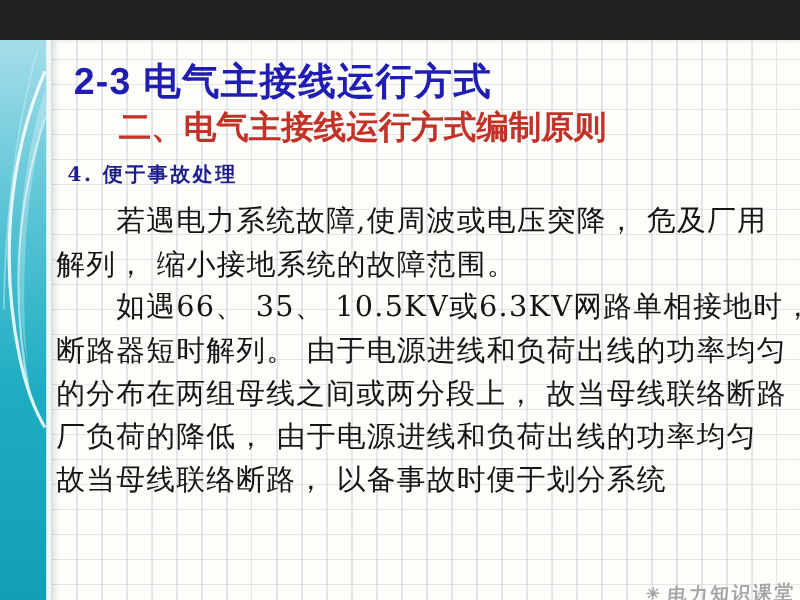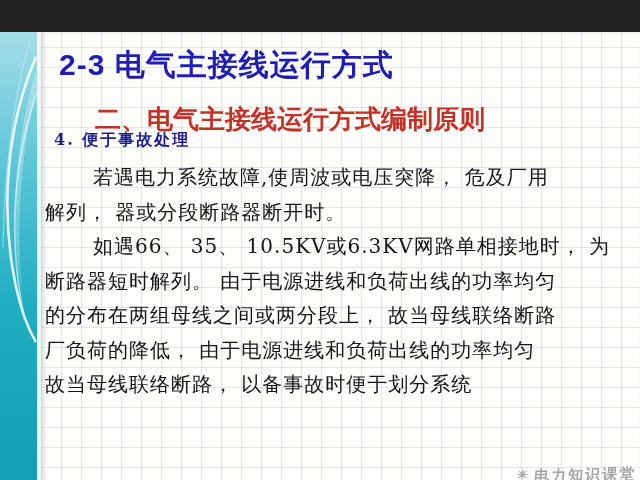--- a/index.html
+++ b/index.html
@@ -36,42 +36,42 @@
     position: absolute;
     left: 59px; top: 13px;
     font-size: 30px;
     font-weight: bold;
     letter-spacing: 1px;
     color: #201db2;
     white-space: nowrap;
   }
   .subtitle {
     position: absolute;
-    left: 95px; top: 70px;
+    left: 95px; top: 52px;
     font-size: 26px;
     font-weight: bold;
     color: #c23228;
     white-space: nowrap;
   }
   .section-heading {
     position: absolute;
     left: 54px; top: 98px;
     font-family: "DejaVu Serif", serif;
     font-size: 16px;
     font-weight: bold;
     letter-spacing: 2px;
     color: #1d1d8c;
     white-space: nowrap;
   }
   .body-text {
     position: absolute;
     left: 45px; top: 128px;
     width: 592px;
     font-family: "DejaVu Serif", serif;
-    font-size: 20px;
+    font-size: 23px;
     line-height: 34.5px;
     color: #151515;
   }
   .body-line { white-space: nowrap; letter-spacing: 1px; }
   .body-line.indent { padding-left: 48px; }
 
   .watermark {
     position: absolute;
     right: 4px; top: 433px;
     text-align: right;
@@ -104,21 +104,21 @@
   </div>
 
   <div class="title">2-3 电气主接线运行方式</div>
 
   <div class="subtitle">二、电气主接线运行方式编制原则</div>
 
   <div class="section-heading">4. 便于事故处理</div>
 
   <div class="body-text">
     <div class="body-line indent">若遇电力系统故障,使周波或电压突降， 危及厂用</div>
-    <div class="body-line">解列， 器或分段断路器断开时。</div>
+    <div class="body-line">解列， 缩小接地系统的故障范围。</div>
     <div class="body-line indent">如遇66、 35、 10.5KV或6.3KV网路单相接地时， 为</div>
     <div class="body-line">断路器短时解列。 由于电源进线和负荷出线的功率均匀</div>
     <div class="body-line">的分布在两组母线之间或两分段上， 故当母线联络断路</div>
     <div class="body-line">厂负荷的降低， 由于电源进线和负荷出线的功率均匀</div>
     <div class="body-line">故当母线联络断路， 以备事故时便于划分系统</div>
   </div>
 
   <div class="watermark">
     <div class="row1">
       <span class="sun">☀</span><span>电力知识课堂</span>

